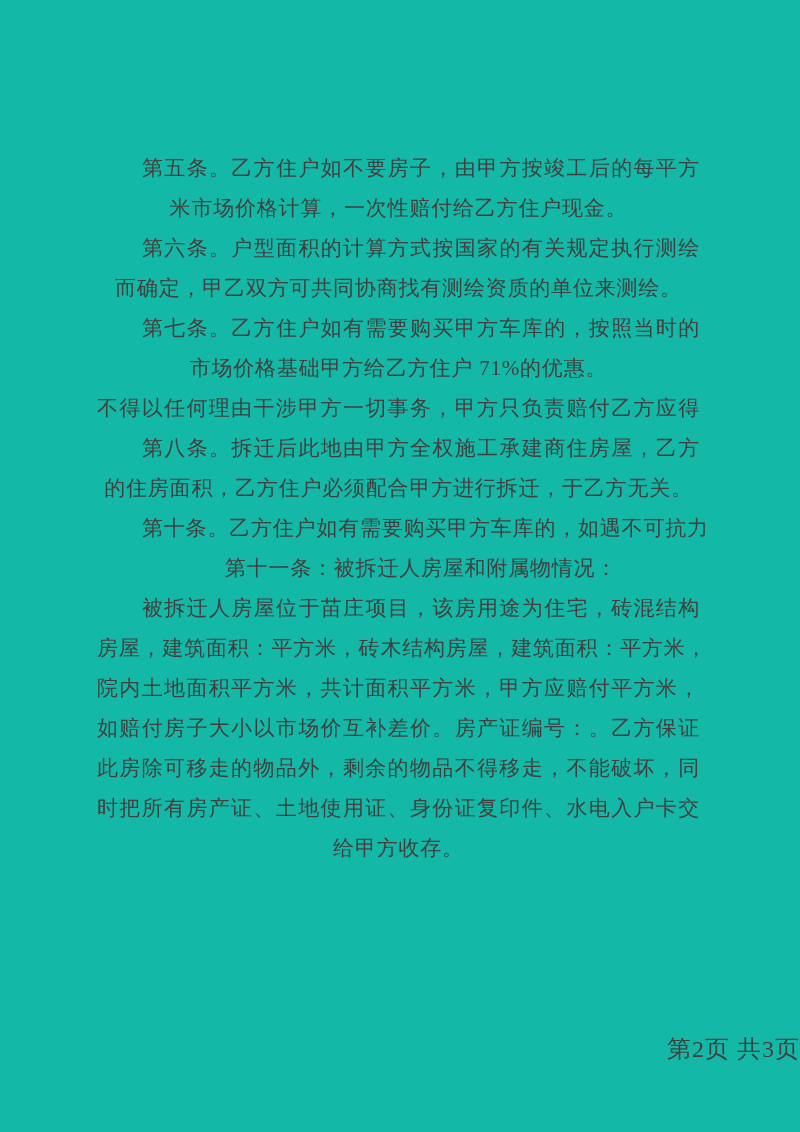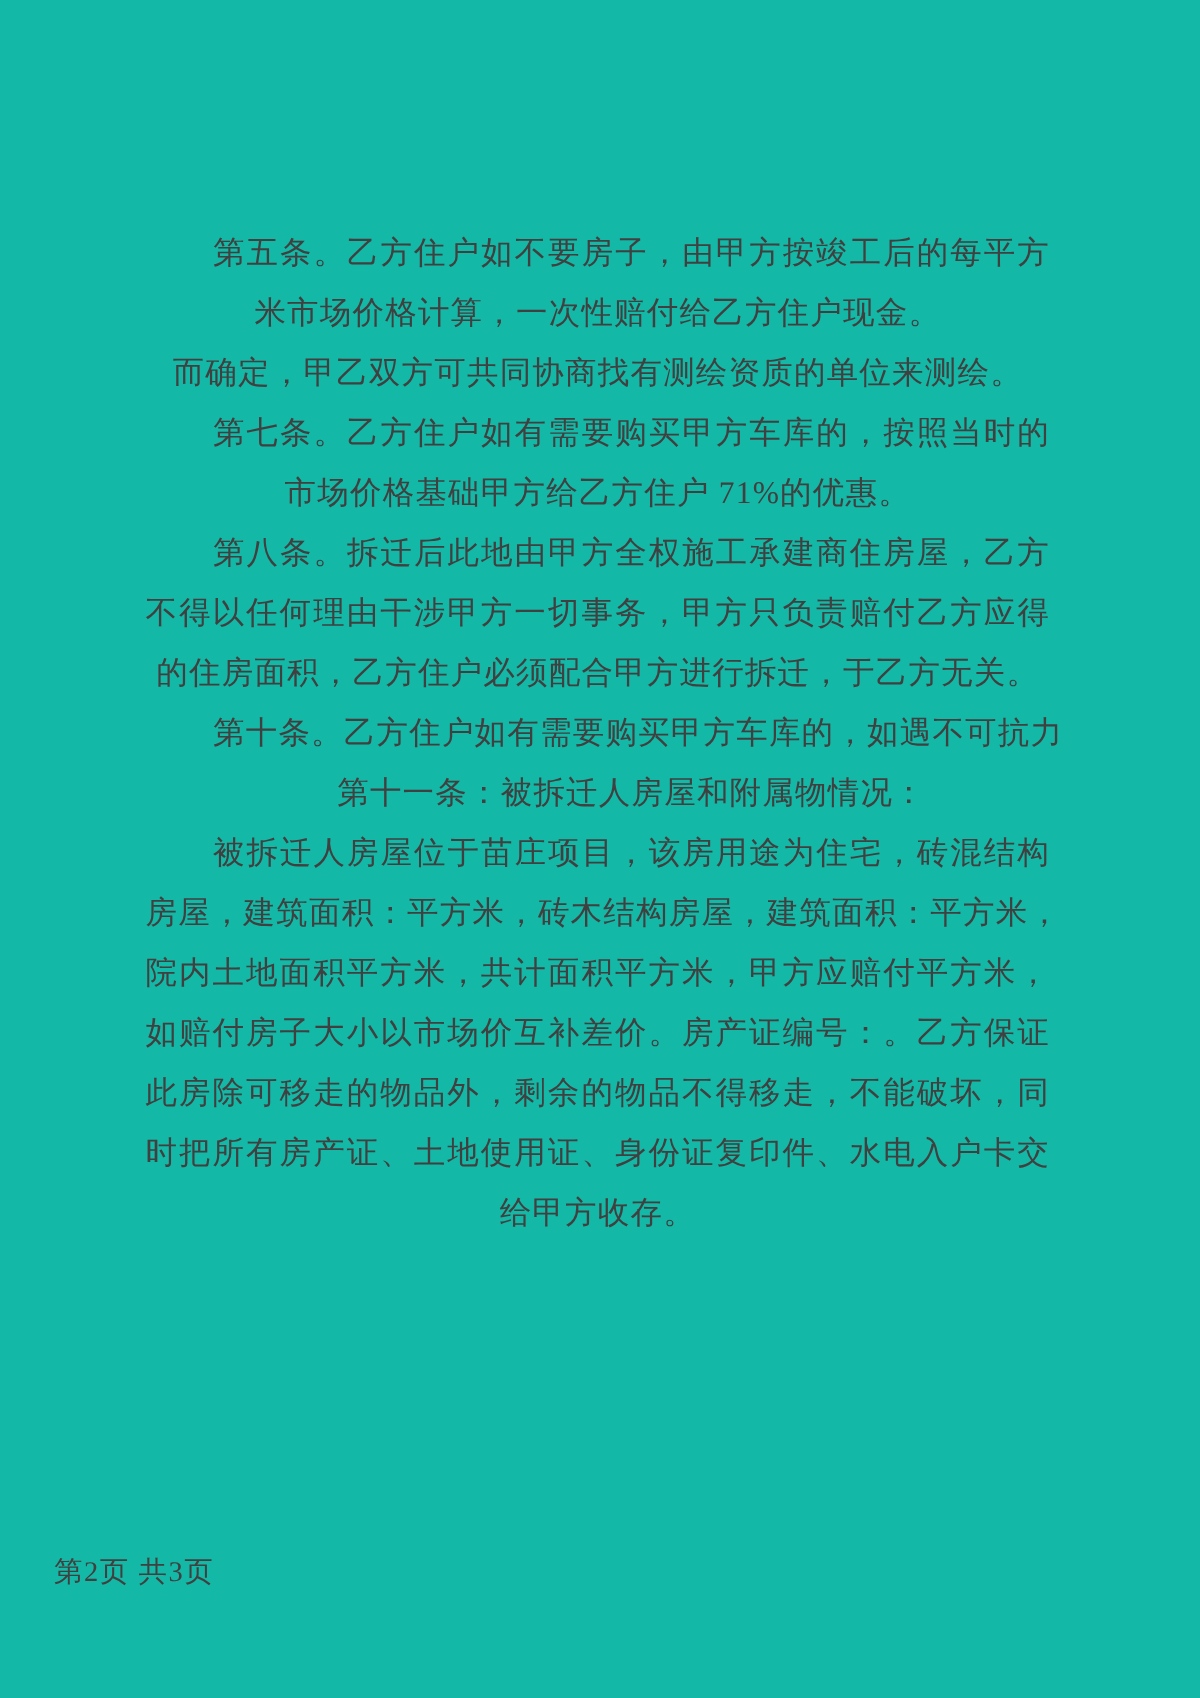--- a/index.html
+++ b/index.html
@@ -37,50 +37,51 @@
   .line.fill {
     text-align: justify;
     text-align-last: justify;
     text-justify: inter-character;
   }
   .footer {
     position: absolute;
     top: 1036px;
     left: 0;
     width: 800px;
-    text-align: left;
-    font-size: 19px;
+    text-align: right;
+    font-size: 24px;
     line-height: 26px;
     letter-spacing: 1px;
     color: #404040;
   }
   .footer .page-indicator {
     padding-left: 36px; 
   }
 </style>
 </head>
 <body>
 
 <div class="page">
   <div class="content">
 
   <div>
         <div class="line indent fill">第五条。乙方住户如不要房子，由甲方按竣工后的每平方</div>
         <div class="line">米市场价格计算，一次性赔付给乙方住户现金。</div>
       </div>
       <div>
+        <div class="line indent fill">第六条。户型面积的计算方式按国家的有关规定执行测绘</div>
         <div class="line">而确定，甲乙双方可共同协商找有测绘资质的单位来测绘。</div>
       </div>
       <div>
         <div class="line indent fill">第七条。乙方住户如有需要购买甲方车库的，按照当时的</div>
         <div class="line">市场价格基础甲方给乙方住户 71%的优惠。</div>
       </div>
       <div>
+        <div class="line fill">不得以任何理由干涉甲方一切事务，甲方只负责赔付乙方应得</div>
         <div class="line indent fill">第八条。拆迁后此地由甲方全权施工承建商住房屋，乙方</div>
-        <div class="line fill">不得以任何理由干涉甲方一切事务，甲方只负责赔付乙方应得</div>
         <div class="line">的住房面积，乙方住户必须配合甲方进行拆迁，于乙方无关。</div>
       </div>
       <div>
         <div class="line indent fill">第十条。乙方住户如有需要购买甲方车库的，如遇不可抗力</div>
       </div>
       <div>
         <div class="line indent">第十一条：被拆迁人房屋和附属物情况：</div>
       </div>
       <div>
         <div class="line indent fill">被拆迁人房屋位于苗庄项目，该房用途为住宅，砖混结构</div>

